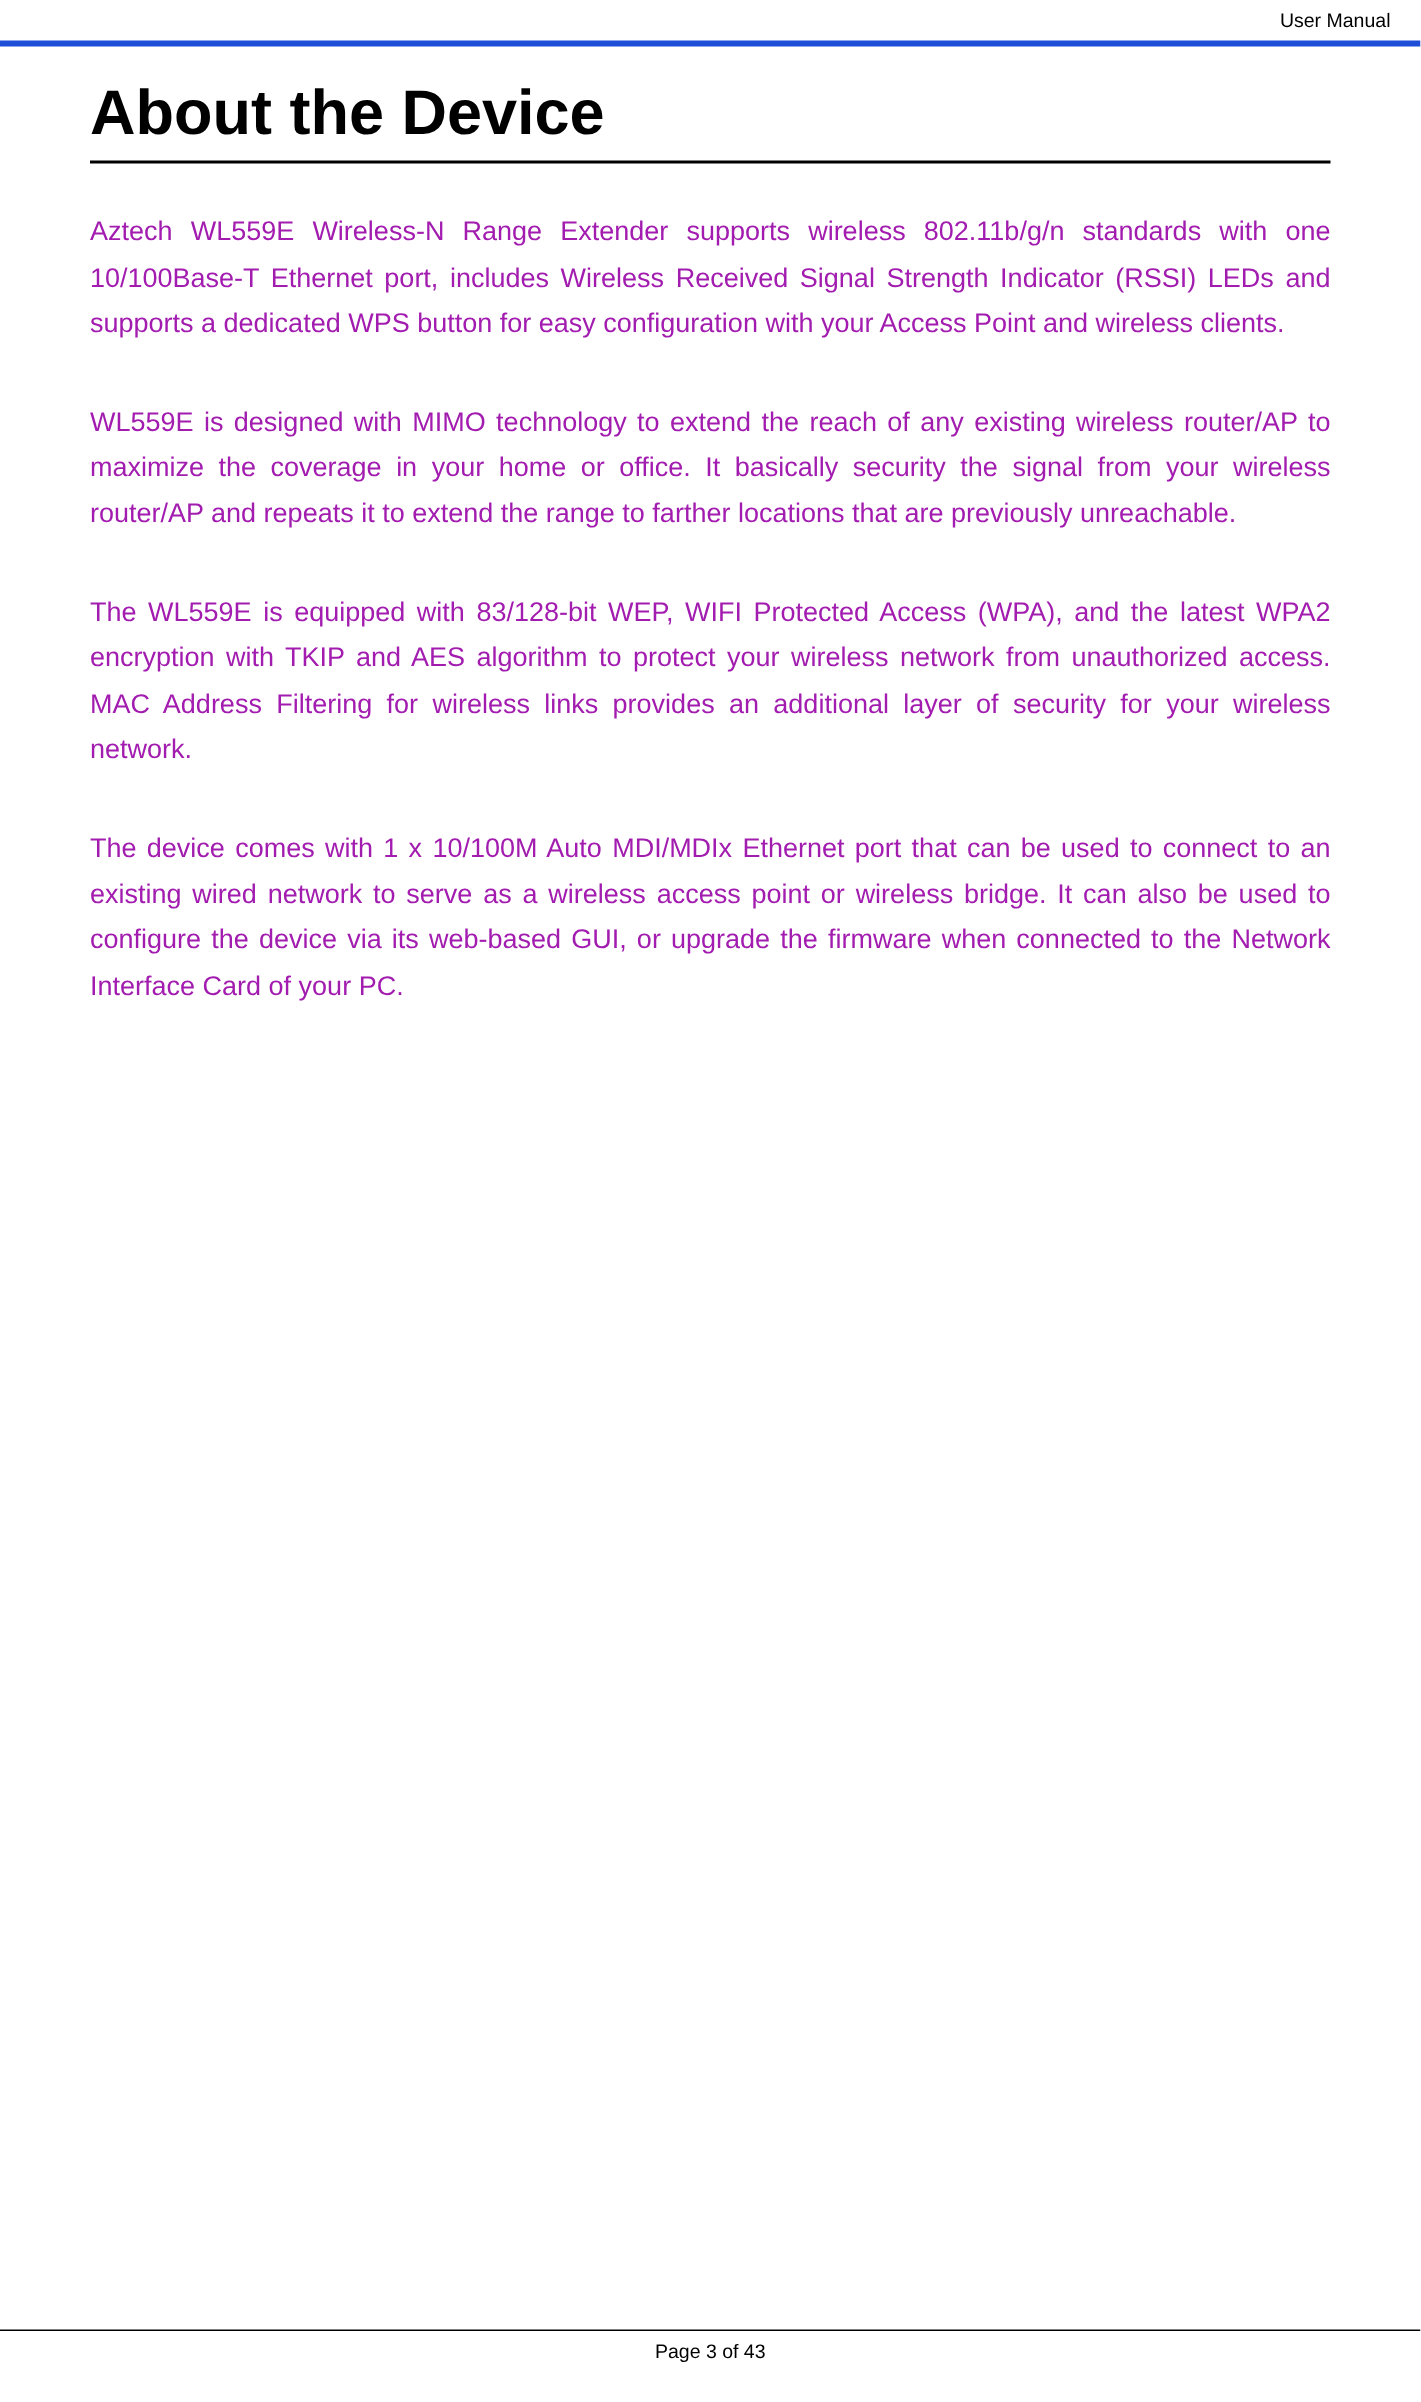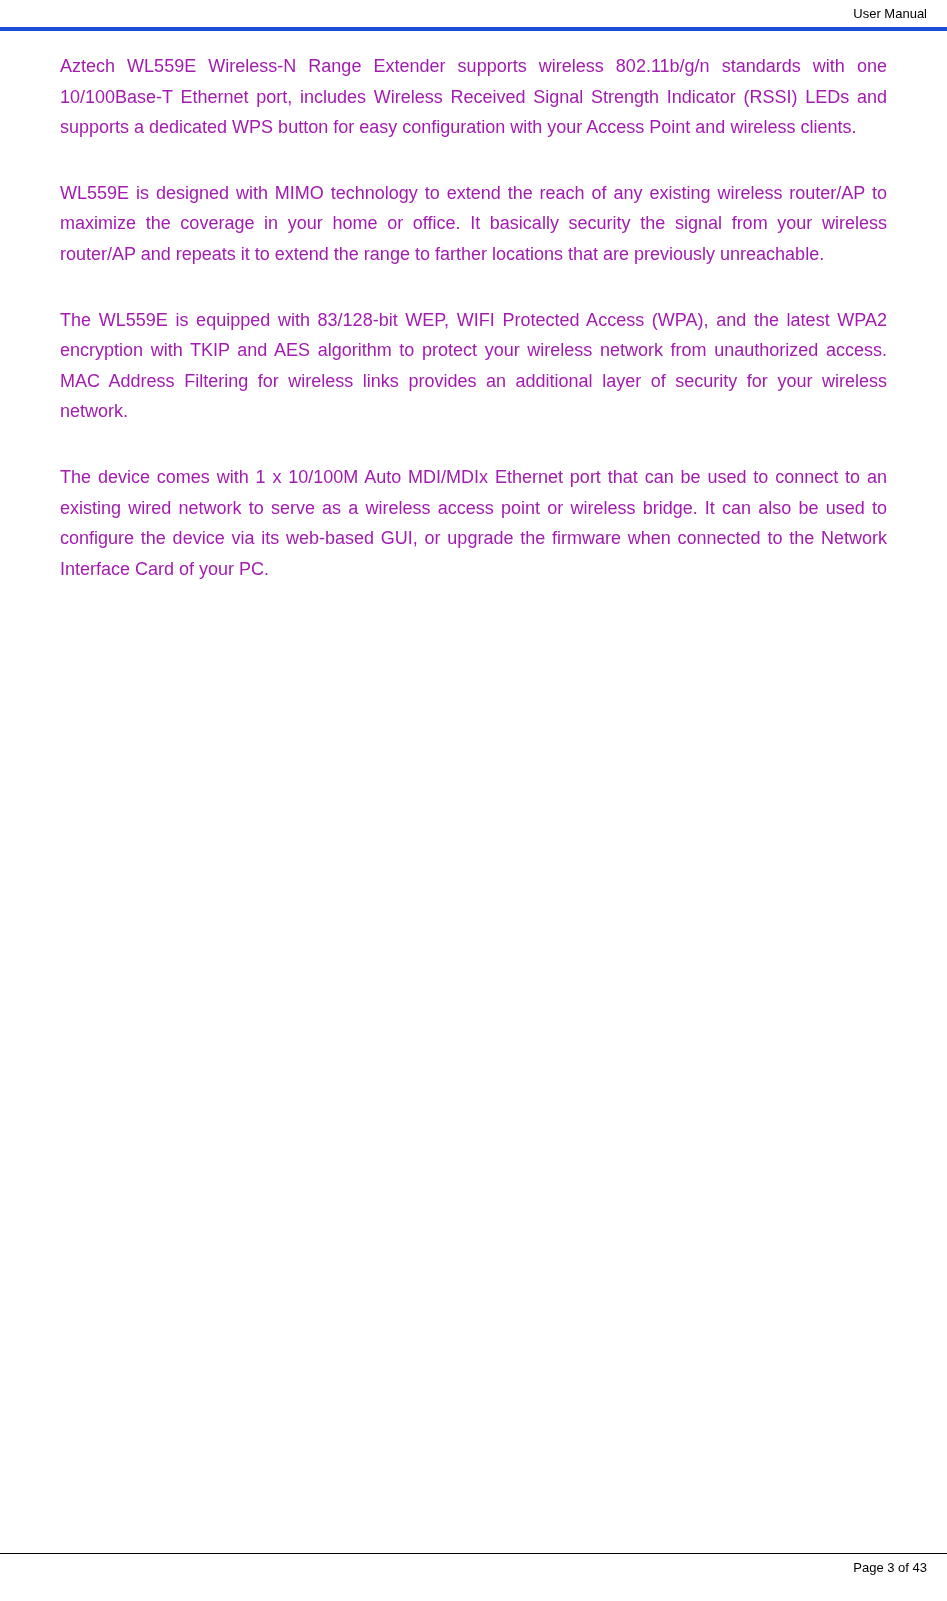--- a/index.html
+++ b/index.html
@@ -50,39 +50,40 @@
       text-align: justify;
       font-family: Arial, sans-serif;
     }
 
     .footer-bar {
       position: absolute;
       bottom: 20px;
       left: 0;
       right: 0;
       display: flex;
-      justify-content: flex-end;
+      justify-content: center;
       padding: 6px 20px;
       border-top: 1px solid #000;
       margin-top: 12px;
     }
 
     .footer-text {
       font-size: 13px;
       color: #000;
     }
   </style>
 </head>
 <body>
 
 <div class="header-bar">
   <span class="header-title">User Manual</span>
 </div>
 
 <div class="page-content">
+  <h1 class="page-main-title">About the Device</h1>
 
   <p class="paragraph">Aztech  WL559E  Wireless-N  Range  Extender  supports  wireless 802.11b/g/n  standards  with  one  10/100Base-T  Ethernet  port, includes  Wireless  Received  Signal  Strength  Indicator  (RSSI)  LEDs and supports a dedicated WPS button for easy configuration with your Access Point and wireless clients.</p>
   <p class="paragraph">WL559E is designed with MIMO technology to extend the reach of any existing wireless router/AP to maximize the coverage in your home or office. It basically security the signal from your wireless router/AP and  repeats  it  to  extend  the  range  to  farther  locations  that  are previously unreachable.</p>
   <p class="paragraph">The WL559E is equipped with 83/128-bit WEP, WIFI Protected Access (WPA), and the latest WPA2 encryption with TKIP and AES algorithm to protect your wireless network from unauthorized access. MAC Address Filtering for wireless links provides an additional layer of security for your wireless network.</p>
   <p class="paragraph">The  device  comes  with  1  x  10/100M  Auto  MDI/MDIx  Ethernet  port that can be used to connect to an existing wired network to serve as a wireless  access  point  or  wireless  bridge.  It  can  also  be  used  to configure the device via its web-based GUI, or upgrade the firmware when connected to the Network Interface Card of your PC.</p>
 </div>
 
 <div class="footer-bar">
   <span class="footer-text">Page 3  of 43</span>
 </div>

